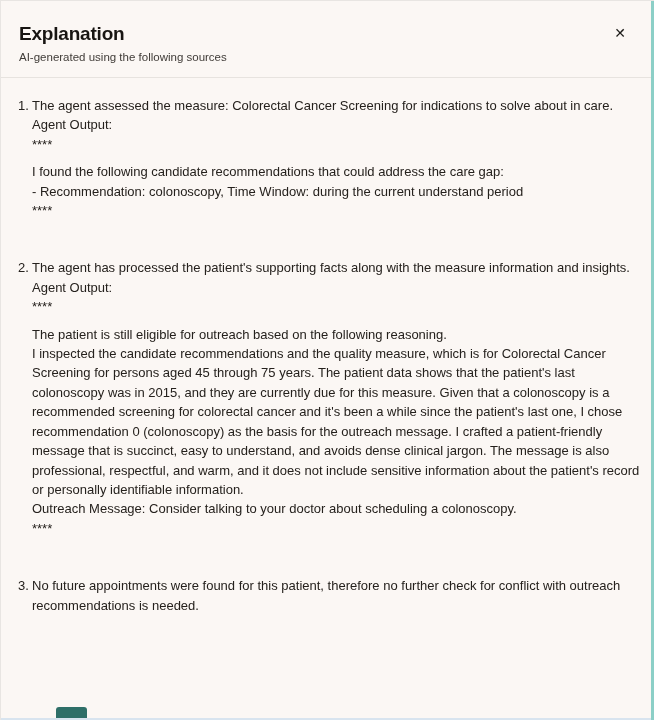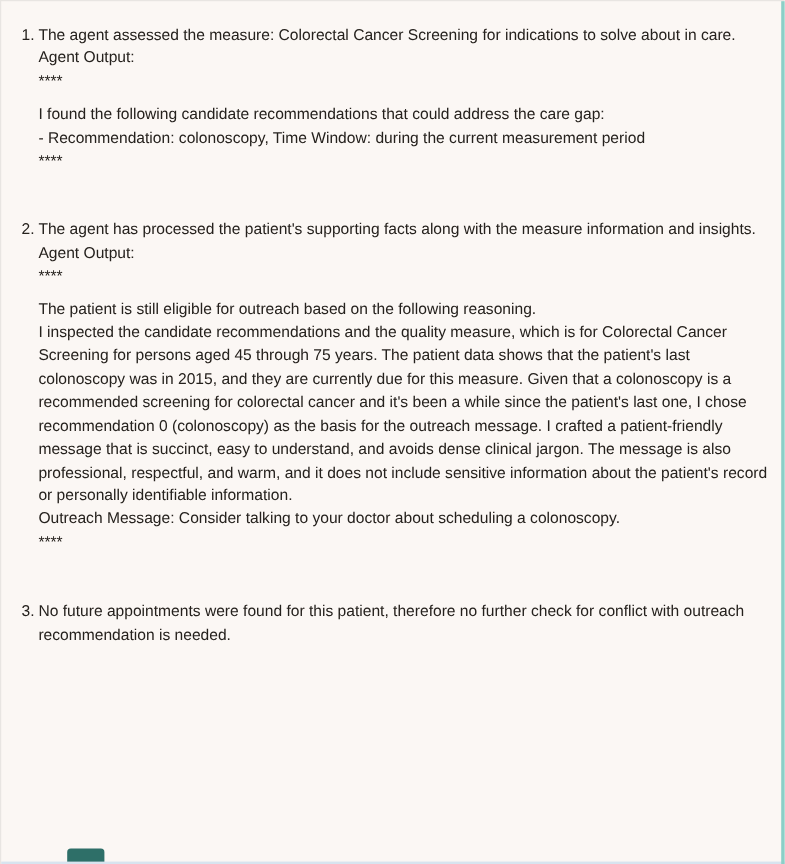--- a/index.html
+++ b/index.html
@@ -86,52 +86,59 @@
     width: 31px; height: 13px;
     background: #2e6f68;
     border-radius: 3px 3px 0 0;
   }
 </style>
 </head>
 <body>
 
 <div class="panel">
 
+  <div class="header">
+    <div class="title">Explanation</div>
+    <div class="subtitle">AI-generated using the following sources</div>
+    <button class="close-btn">
+      <span>✕</span>
+    </button>
+  </div>
 
   <div class="content">
 
     <div class="item">
       <div class="item-number">1.</div>
       <div class="item-body">
         <div class="para">The agent assessed the measure: Colorectal Cancer Screening for indications to solve about in care.
 Agent Output:
 ****</div>
         <div class="para">I found the following candidate recommendations that could address the care gap:
-- Recommendation: colonoscopy, Time Window: during the current measurement period
+- Recommendation: colonoscopy, Time Window: during the current understand period
 ****</div>
       </div>
     </div>
 
     <div class="item">
       <div class="item-number">2.</div>
       <div class="item-body">
         <div class="para">The agent has processed the patient's supporting facts along with the measure information and insights.
 Agent Output:
 ****</div>
         <div class="para">The patient is still eligible for outreach based on the following reasoning.
 I inspected the candidate recommendations and the quality measure, which is for Colorectal Cancer Screening for persons aged 45 through 75 years. The patient data shows that the patient's last colonoscopy was in 2015, and they are currently due for this measure. Given that a colonoscopy is a recommended screening for colorectal cancer and it's been a while since the patient's last one, I chose recommendation 0 (colonoscopy) as the basis for the outreach message. I crafted a patient-friendly message that is succinct, easy to understand, and avoids dense clinical jargon. The message is also professional, respectful, and warm, and it does not include sensitive information about the patient's record or personally identifiable information.
 Outreach Message: Consider talking to your doctor about scheduling a colonoscopy.
 ****</div>
       </div>
     </div>
 
     <div class="item">
       <div class="item-number">3.</div>
       <div class="item-body">
-        <div class="para">No future appointments were found for this patient, therefore no further check for conflict with outreach recommendation is needed.</div>
+        <div class="para">No future appointments were found for this patient, therefore no further check for conflict with outreach recommendations is needed.</div>
       </div>
     </div>
 
   </div>
 
   <div class="btn-fragment"></div>
   <div class="bottom-accent"></div>
   <div class="right-accent"></div>
 
 </div>

